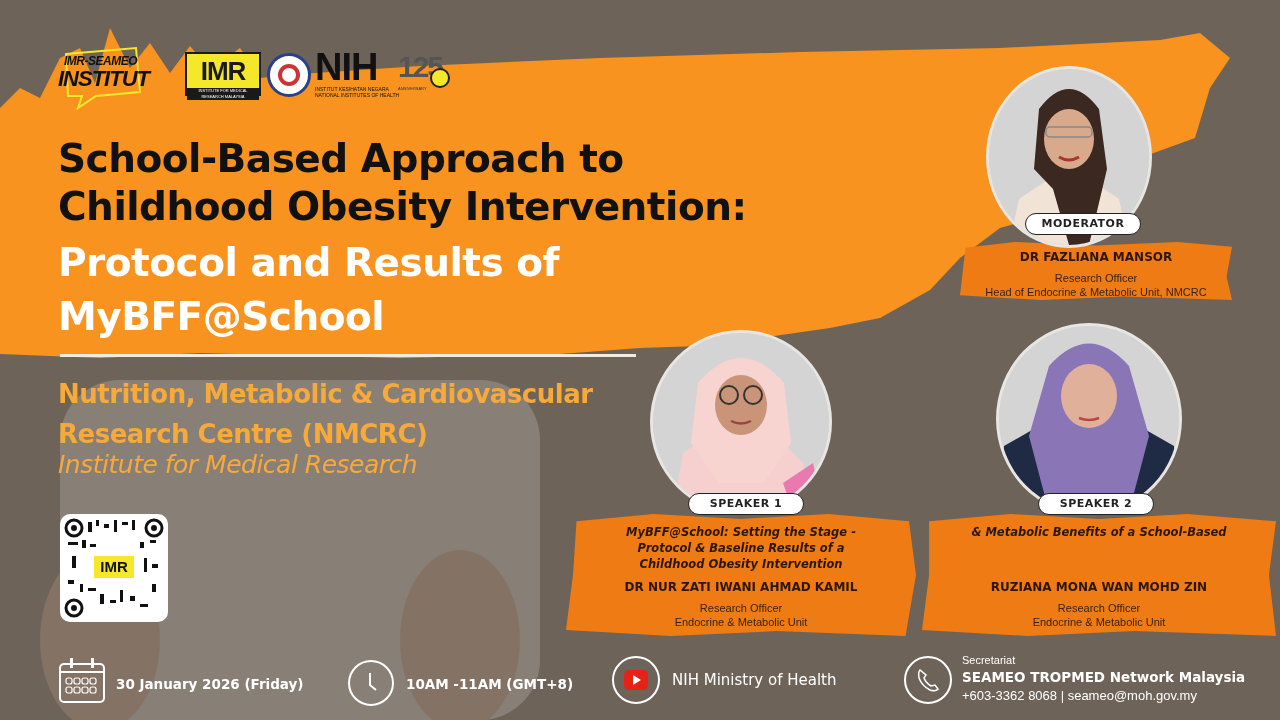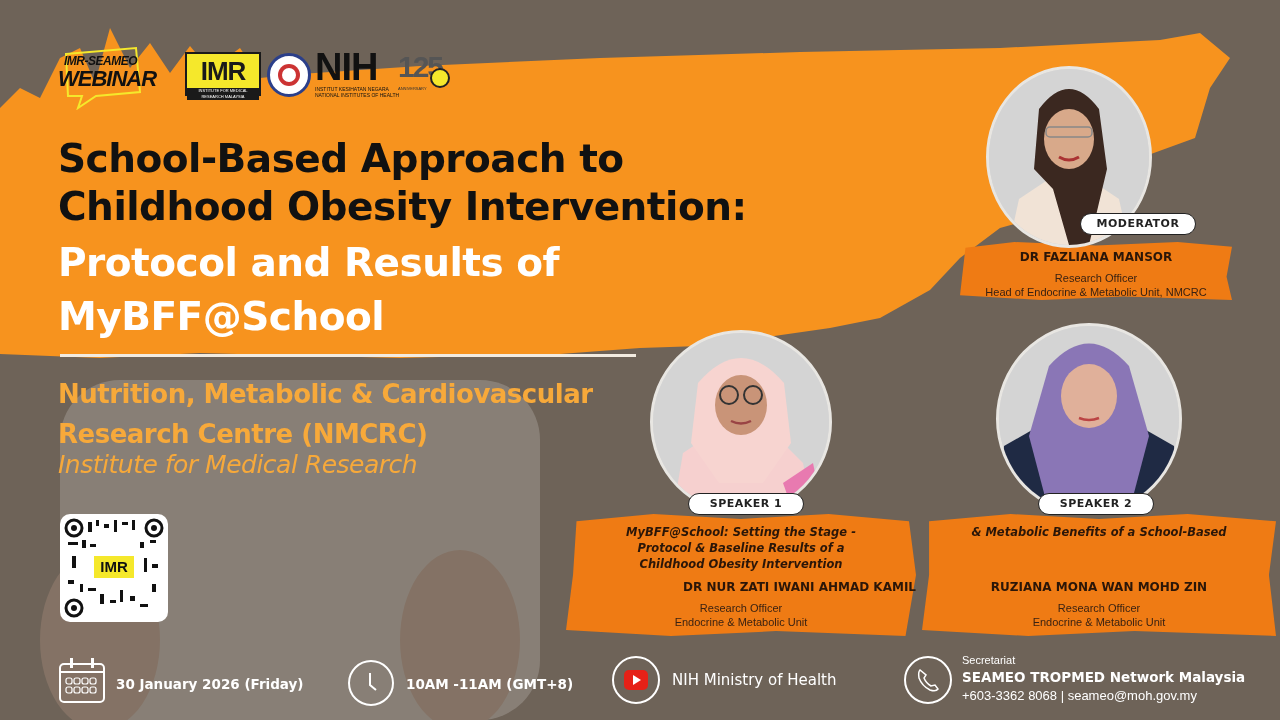--- a/index.html
+++ b/index.html
@@ -49,21 +49,21 @@
 
 <svg class="abs banner" viewBox="0 0 1240 330" preserveAspectRatio="none">
   <path d="M0,80 L20,60 L40,70 L60,30 L80,20 L95,55 L110,0 L130,40 L150,15 L170,45 L190,18 L210,42 L240,20 L260,50 L300,46 L420,38 L600,30 L800,24 L1000,20 L1160,12 L1200,5 L1230,30 L1210,60 L1195,110 L1140,130 L1110,170 L1000,200 L960,230 L930,262 L880,290 L830,300 L760,310 L700,318 L640,320 L560,326 L400,330 L200,325 L100,330 L0,326 Z" fill="#f7931e"></path>
 </svg>
 
 <div class="abs logo-webinar">
   <svg width="120" height="64" viewBox="0 0 120 64" style="position:absolute;left:0;top:0">
     <path d="M10,8 L80,2 L84,46 L40,50 L22,62 L26,50 L12,50 Z" fill="none" stroke="#f5e82b" stroke-width="2"></path>
   </svg>
   <div style="position:absolute;left:8px;top:8px;font-weight:bold;font-style:italic;font-size:12px;color:#111;letter-spacing:-0.5px;">IMR-SEAMEO</div>
-  <div style="position:absolute;left:2px;top:20px;font-weight:bold;font-style:italic;font-size:22px;color:#111;letter-spacing:-1px;">WEBINAR</div>
+  <div style="position:absolute;left:2px;top:20px;font-weight:bold;font-style:italic;font-size:22px;color:#111;letter-spacing:-1px;">INSTITUT</div>
 </div>
 
 <div class="abs logo-imr">
   <span>IMR</span>
   <small>INSTITUTE FOR MEDICAL RESEARCH MALAYSIA</small>
 </div>
 
 <div class="abs logo-seal">
   <div style="position:absolute;left:8px;top:8px;width:22px;height:22px;border-radius:50%;background:#c33;"></div>
   <div style="position:absolute;left:12px;top:12px;width:14px;height:14px;border-radius:50%;background:#fff;"></div>
@@ -139,21 +139,21 @@
 <div class="abs portrait" style="left:986px;top:66px;width:160px;height:176px;">
   <svg width="160" height="176" viewBox="0 0 160 176">
     <rect width="160" height="176" fill="#d4d4d4"></rect>
     <path d="M20,176 L30,130 L60,110 L100,110 L130,130 L140,176 Z" fill="#f1e3d6"></path>
     <path d="M50,40 Q80,0 110,40 L118,100 L100,176 L80,176 L64,120 L45,100 Z" fill="#3b2820"></path>
     <ellipse cx="80" cy="70" rx="25" ry="30" fill="#d8a98a"></ellipse>
     <rect x="57" y="58" width="46" height="10" rx="4" fill="none" stroke="#888" stroke-width="1.5"></rect>
     <path d="M70,88 Q80,94 90,88" stroke="#a33" stroke-width="3" fill="none"></path>
   </svg>
 </div>
-<div class="abs badge" style="left:1080px;top:213px;width:114px;">MODERATOR</div>
+<div class="abs badge" style="left:1025px;top:213px;width:114px;">MODERATOR</div>
 <div class="abs name" style="left:960px;top:250px;width:272px;">DR FAZLIANA MANSOR</div>
 <div class="abs role" style="left:960px;top:271px;width:272px;">Research Officer</div>
 <div class="abs role" style="left:960px;top:285px;width:272px;">Head of Endocrine &amp; Metabolic Unit, NMCRC</div>
 
 <div class="abs brush" style="left:566px;top:514px;width:350px;height:122px;clip-path:polygon(3% 6%,25% 0,50% 4%,75% 0,98% 6%,100% 50%,97% 100%,60% 96%,30% 100%,0 95%,2% 50%);"></div>
 <div class="abs portrait" style="left:650px;top:330px;width:176px;height:178px;">
   <svg width="176" height="178" viewBox="0 0 176 178">
     <rect width="176" height="178" fill="#d4d4d4"></rect>
     <path d="M20,178 L30,120 L60,100 L120,100 L150,130 L160,178 Z" fill="#f6d0cf"></path>
     <path d="M45,50 Q88,0 131,50 L138,110 L110,150 L66,150 L38,110 Z" fill="#f7d4d0"></path>
@@ -163,21 +163,21 @@
     <path d="M78,88 Q88,93 98,88" stroke="#944" stroke-width="2.5" fill="none"></path>
     <path d="M130,150 L160,130 L170,178 L140,178 Z" fill="#e87ab0"></path>
   </svg>
 </div>
 <div class="abs badge" style="left:688px;top:493px;width:114px;">SPEAKER 1</div>
 <div class="abs talk" style="left:566px;top:524px;width:350px;">
   <div>MyBFF@School: Setting the Stage -</div>
   <div>Protocol &amp; Baseline Results of a</div>
   <div>Childhood Obesity Intervention</div>
 </div>
-<div class="abs name" style="left:566px;top:580px;width:350px;text-align:right;">DR NUR ZATI IWANI AHMAD KAMIL</div>
+<div class="abs name" style="left:566px;top:580px;width:350px;">DR NUR ZATI IWANI AHMAD KAMIL</div>
 <div class="abs role" style="left:566px;top:601px;width:350px;">Research Officer</div>
 <div class="abs role" style="left:566px;top:615px;width:350px;">Endocrine &amp; Metabolic Unit</div>
 
 <div class="abs brush" style="left:922px;top:514px;width:354px;height:122px;clip-path:polygon(2% 6%,25% 0,50% 4%,75% 0,100% 6%,98% 50%,100% 100%,60% 96%,30% 100%,0 95%,2% 50%);"></div>
 <div class="abs portrait" style="left:996px;top:323px;width:180px;height:186px;">
   <svg width="180" height="186" viewBox="0 0 180 186">
     <rect width="180" height="186" fill="#d4d4d4"></rect>
     <path d="M0,186 L5,120 L40,100 L140,100 L175,120 L180,186 Z" fill="#1f2a44"></path>
     <path d="M50,40 Q90,-5 130,40 L150,110 L130,186 L50,186 L30,110 Z" fill="#8a76b6"></path>
     <ellipse cx="90" cy="70" rx="28" ry="32" fill="#e0b09a"></ellipse>

